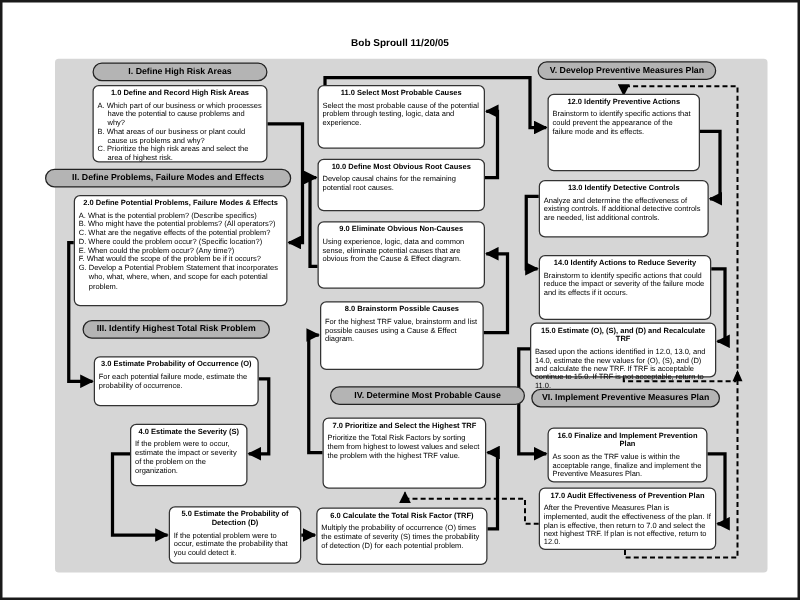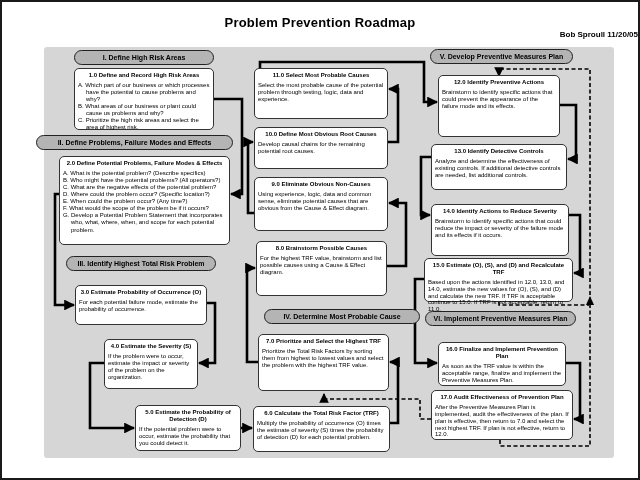--- a/index.html
+++ b/index.html
@@ -1,39 +1,38 @@
 <!DOCTYPE html>
 <html><head>
 <meta charset="utf-8">
 <style>
   html,body{margin:0;padding:0;background:#888;}
   .stage{position:relative;width:640px;height:480px;background:#ffffff;
          border:2px solid #1a1a1a;box-sizing:border-box;overflow:hidden;
          font-family:"Liberation Sans",sans-serif;color:#000;}
   .title{position:absolute;top:13px;left:0;width:100%;text-align:center;
          font-size:13px;font-weight:bold;letter-spacing:.2px;}
-  .subtitle{position:absolute;top:28px;left:0;width:100%;text-align:right;
+  .subtitle{position:absolute;top:28px;left:0;width:100%;text-align:center;
          font-size:8px;font-weight:bold;}
   .panel{position:absolute;left:42px;top:45px;width:570px;height:411px;
          background:#d6d6d6;border-radius:3px;}
   .sec{position:absolute;background:#b4b4b4;border:1.4px solid #222;border-radius:8px;
        font-weight:bold;font-size:7px;display:flex;align-items:center;justify-content:center;
        text-align:center;box-sizing:border-box;height:15px;line-height:1;}
   .box{position:absolute;background:#fff;border:1px solid #333;border-radius:5px;
        padding:2px 3px;box-sizing:border-box;font-size:6px;}
   .bt{font-weight:bold;text-align:center;margin:1px 0 3px 0;line-height:1.15;}
   .bb{line-height:1.15;}
   .li{padding-left:8px;text-indent:-8px;line-height:1.18;}
   svg.wires{position:absolute;left:0;top:0;width:640px;height:480px;pointer-events:none;}
 </style>
 </head>
 <body>
 
 <div class="stage">
-  <div class="title">Problem Prevention Roadmap</div>
   <div class="subtitle">Bob Sproull 11/20/05</div>
   <div class="panel"></div>
 
   <svg class="wires" viewBox="0 0 640 480">
     <defs>
       <marker id="ah" viewBox="0 0 10 10" refX="9" refY="5" markerWidth="4.2" markerHeight="4.2" orient="auto">
         <path d="M0,0 L10,5 L0,10 z" fill="#000"></path>
       </marker>
       <marker id="ahd" viewBox="0 0 10 10" refX="9" refY="5" markerWidth="6" markerHeight="6" orient="auto">
         <path d="M0,0 L10,5 L0,10 z" fill="#000"></path>

